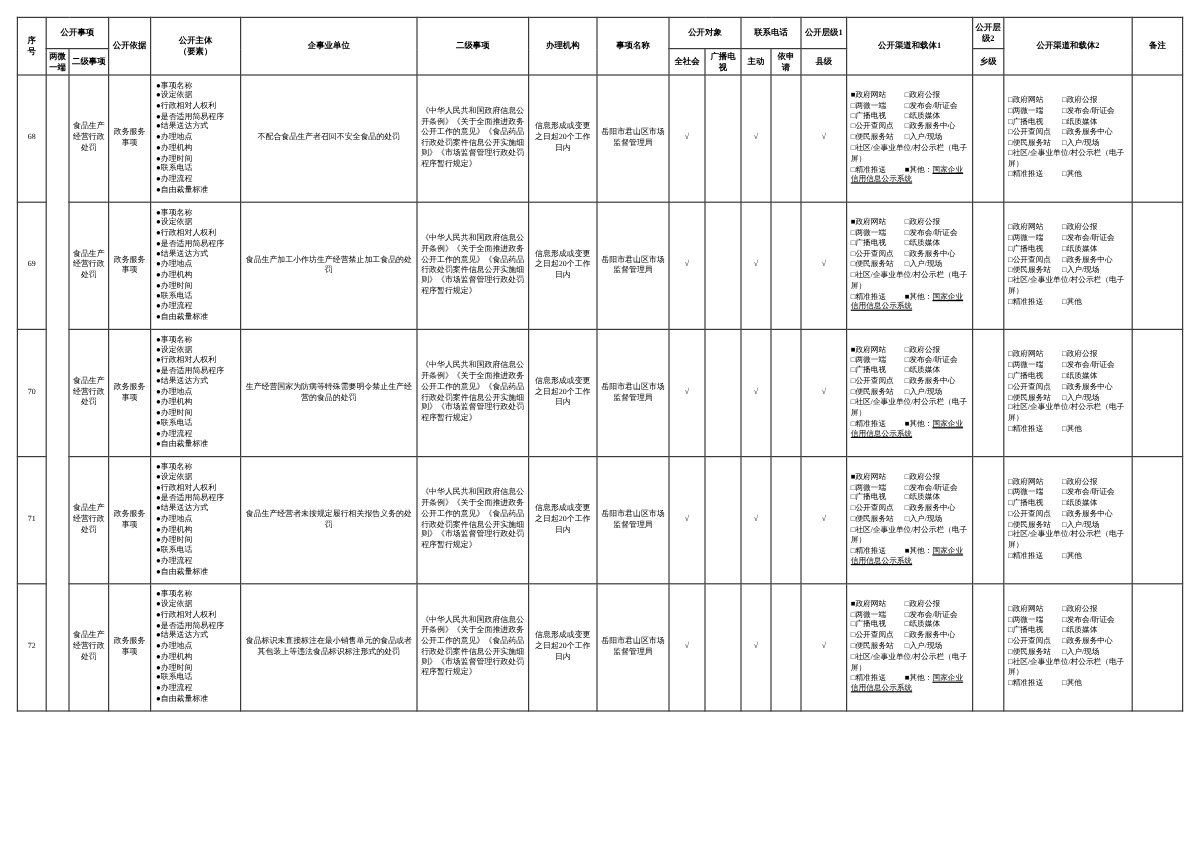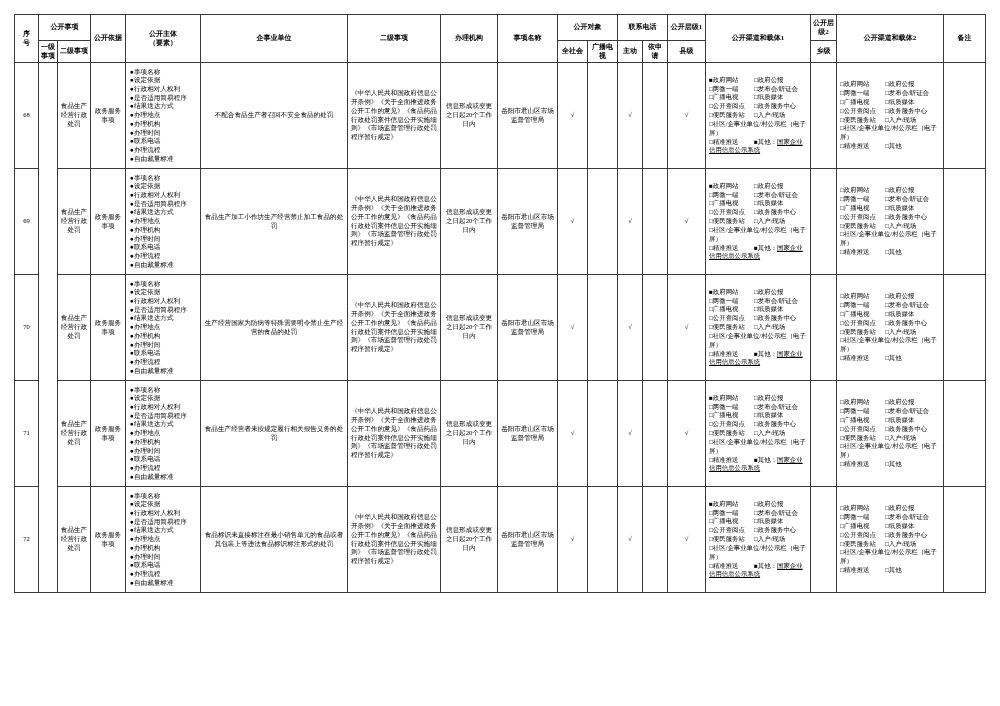--- a/index.html
+++ b/index.html
@@ -70,21 +70,21 @@
         <th rowspan="2">事项名称</th>
         <th colspan="2">公开对象</th>
         <th colspan="2">联系电话</th>
         <th>公开层级1</th>
         <th rowspan="2">公开渠道和载体1</th>
         <th>公开层级2</th>
         <th rowspan="2">公开渠道和载体2</th>
         <th rowspan="2">备注</th>
       </tr>
       <tr style="height:22px">
-        <th>一级事项</th>
+        <th>两微一端</th>
         <th>二级事项</th>
         <th>全社会</th>
         <th>广播电视</th>
         <th>主动</th>
         <th>依申请</th>
         <th>县级</th>
         <th>乡级</th>
       </tr>
     </thead>
     <tbody id="table-body">

